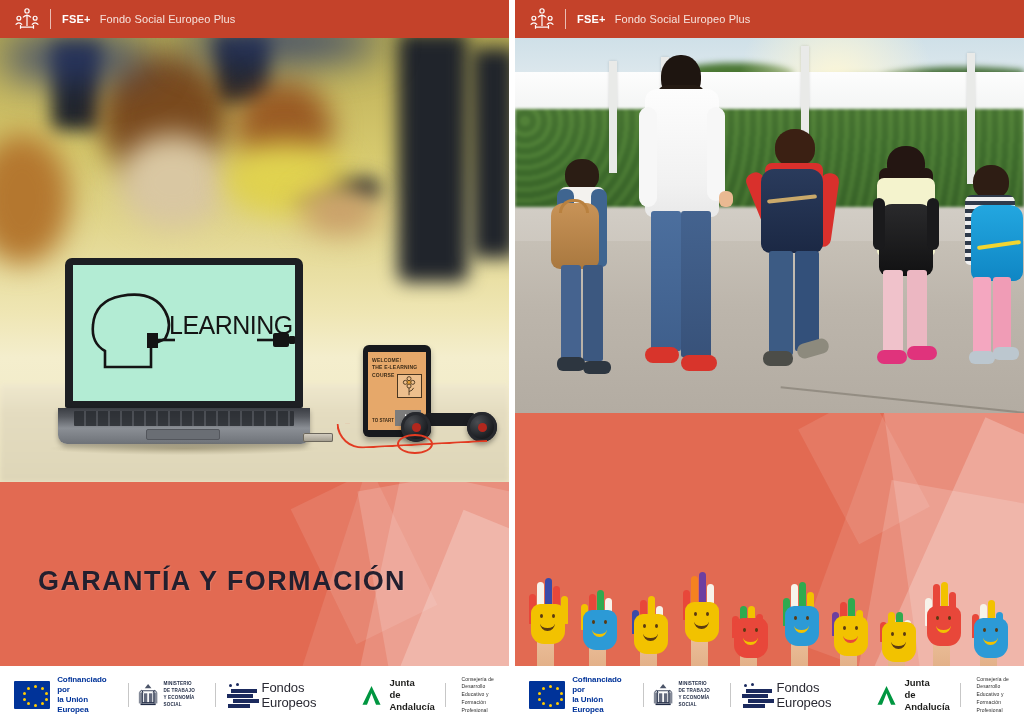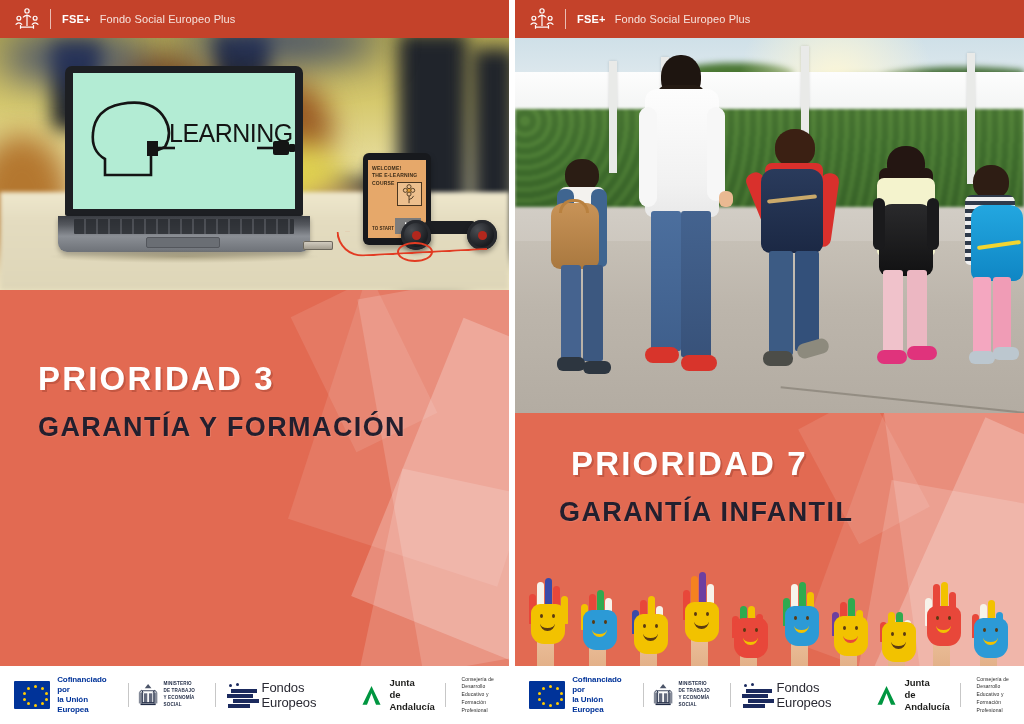--- a/index.html
+++ b/index.html
@@ -50,21 +50,21 @@
     margin-left: 9px; letter-spacing: .1px;
   }
 
   
   .photo {
     position: relative;
     width: 100%;
     overflow: hidden;
     flex: 0 0 auto;
   }
-  .photo-left  { height: 252px; padding-left: 7px; }
+  .photo-left  { height: 444px; padding-left: 7px; }
   .photo-right { height: 375px; }
 
   
   .classroom {
     position: absolute; inset: 0;
     background:
       linear-gradient(180deg, #b8ad55 0%, #c9bb62 14%, #d6c96e 26%, #efe6b4 62%, #f4eecd 72%, #efe7c4 100%);
   }
   .blur-blob { position: absolute; border-radius: 50%; filter: blur(14px); }
   .monitor-dark {
@@ -407,21 +407,20 @@
     </div>
 
     <div class="title-block">
       <div class="shape b" style="top:-30px;right:-40px;width:220px;height:300px;transform:rotate(18deg);"></div>
       <div class="shape" style="top:-10px;right:-70px;width:190px;height:380px;transform:rotate(-10deg);"></div>
       <div class="shape c" style="top:60px;right:-120px;width:230px;height:300px;transform:rotate(22deg);"></div>
       <div class="shape b" style="top:0px;right:100px;width:90px;height:150px;transform:rotate(-26deg);"></div>
       <div class="shape" style="bottom:-120px;right:-60px;width:200px;height:300px;transform:rotate(12deg);"></div>
 
       <div class="titles left">
-        <div class="prio">PRIORIDAD 3</div>
         <div class="subt">GARANTÍA Y FORMACIÓN</div>
       </div>
     </div>
 
     <div class="footer">
       <div class="logo-block">
         <div class="eu-flag">
           <span class="eu-star" style="left:20px;top:4px"></span>
           <span class="eu-star" style="left:27px;top:6px"></span>
           <span class="eu-star" style="left:31px;top:11px"></span>
@@ -597,24 +596,20 @@
       </div>
     </div>
 
     <div class="title-block">
       <div class="shape b" style="top:-20px;right:-50px;width:230px;height:300px;transform:rotate(20deg);"></div>
       <div class="shape" style="top:-16px;right:-84px;width:200px;height:360px;transform:rotate(-8deg);"></div>
       <div class="shape c" style="top:40px;right:-130px;width:240px;height:300px;transform:rotate(24deg);"></div>
       <div class="shape b" style="top:-10px;right:120px;width:80px;height:130px;transform:rotate(-28deg);"></div>
       <div class="shape" style="bottom:-130px;right:-50px;width:210px;height:300px;transform:rotate(10deg);"></div>
 
-      <div class="titles right">
-        <div class="prio">PRIORIDAD 7</div>
-        <div class="subt">GARANTÍA INFANTIL</div>
-      </div>
 
       <div class="hands-strip">
 
         <div class="hand" style="left:12px;width:46px;height:100px;">
           <div class="arm" style="left:10px;"></div>
           <div class="finger" style="left:2px;bottom:42px;height:30px;background:#e8473a;"></div>
           <div class="finger" style="left:10px;bottom:50px;height:34px;background:#f7f3ea;"></div>
           <div class="finger" style="left:18px;bottom:52px;height:36px;background:#3a4ba8;"></div>
           <div class="finger" style="left:26px;bottom:48px;height:32px;background:#e8473a;"></div>
           <div class="finger" style="left:34px;bottom:42px;height:28px;background:#f2c200;"></div>

